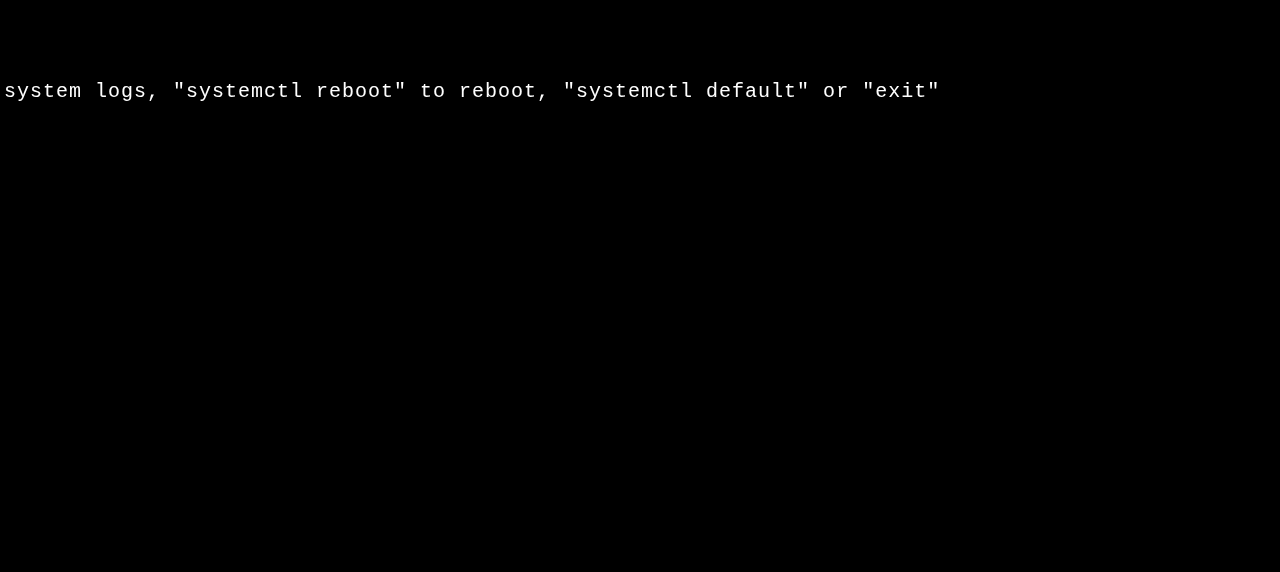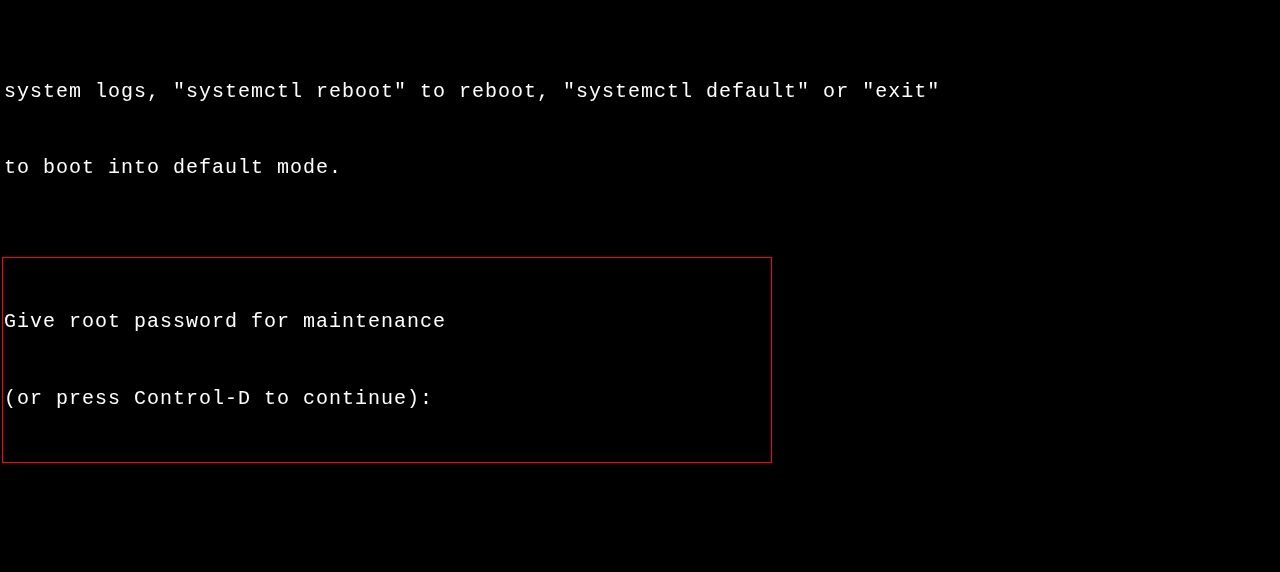--- a/index.html
+++ b/index.html
@@ -29,26 +29,21 @@
     padding-left: 1px;
   }
   .box1 { width: 770px; }
 </style>
 </head>
 <body>
 
 <div class="term">
 
   <div class="line">system logs, "systemctl reboot" to reboot, "systemctl default" or "exit"</div>
-  <div class="line">to boot into default mode.</div>
 
-  <div class="box-red box1">
-    <div class="line">Give root password for maintenance</div>
-    <div class="line">(or press Control-D to continue):</div>
-  </div>
 
   
 
   
 
   
 
   
 
   

